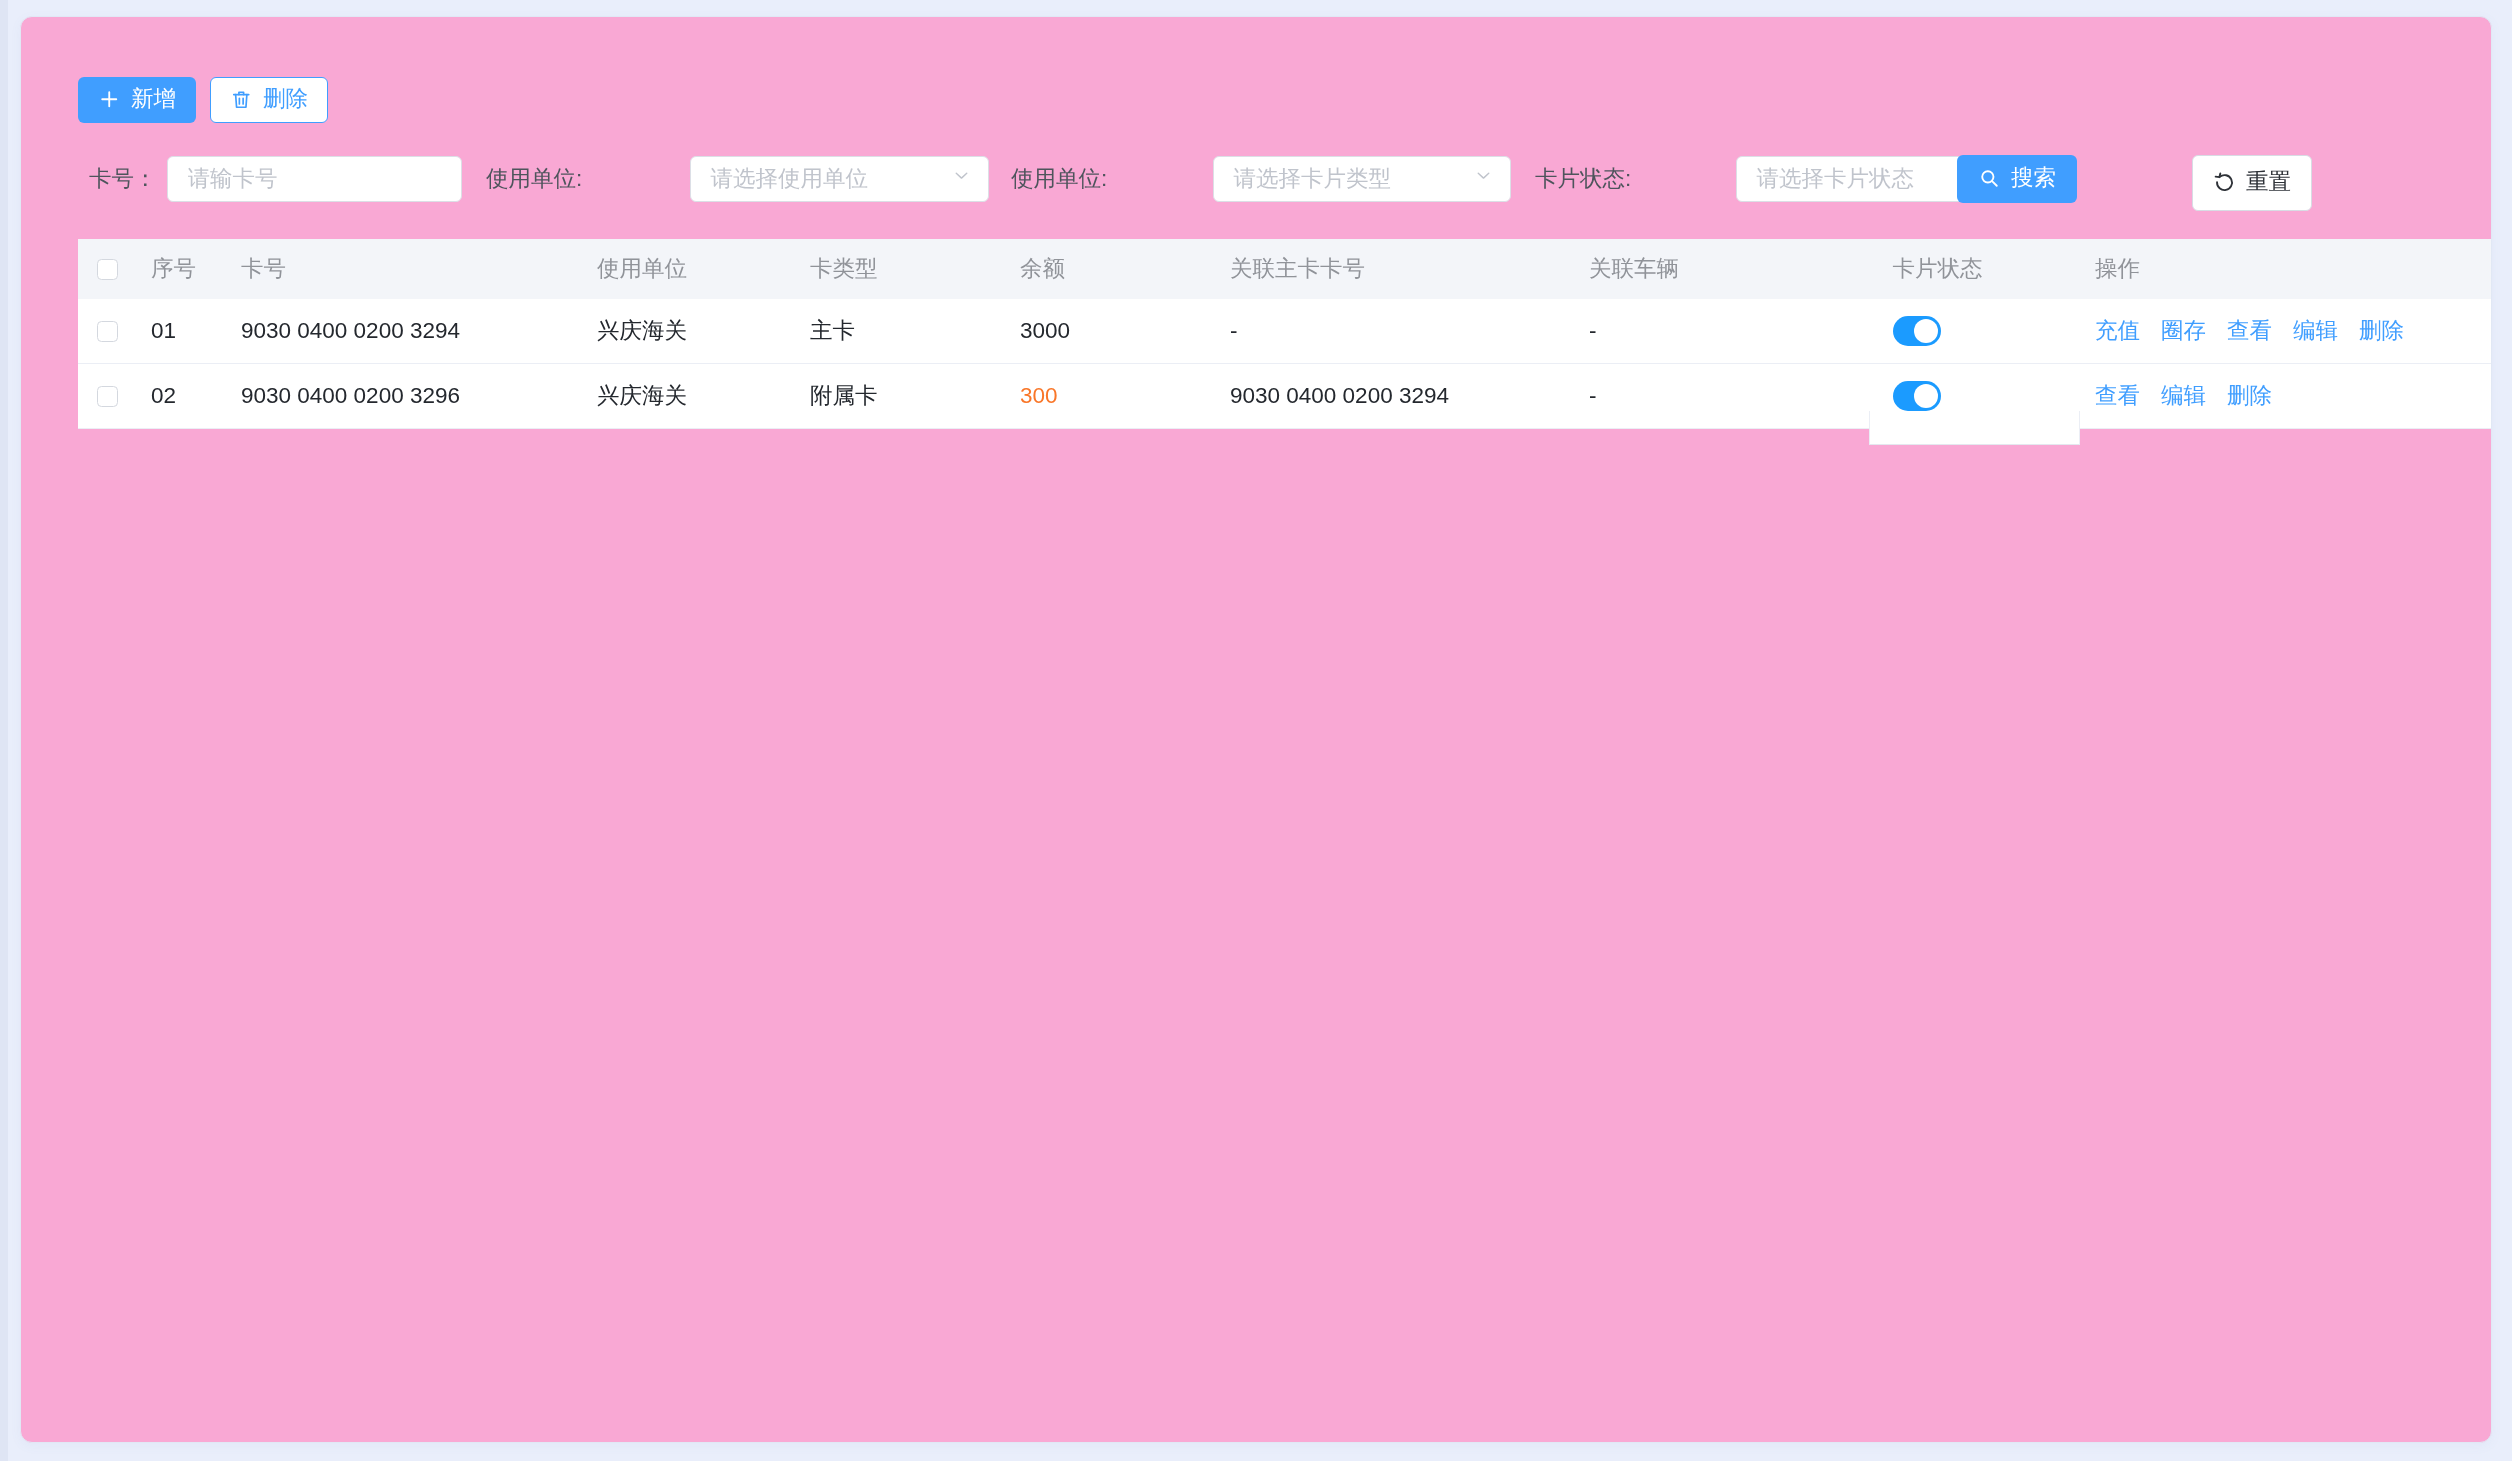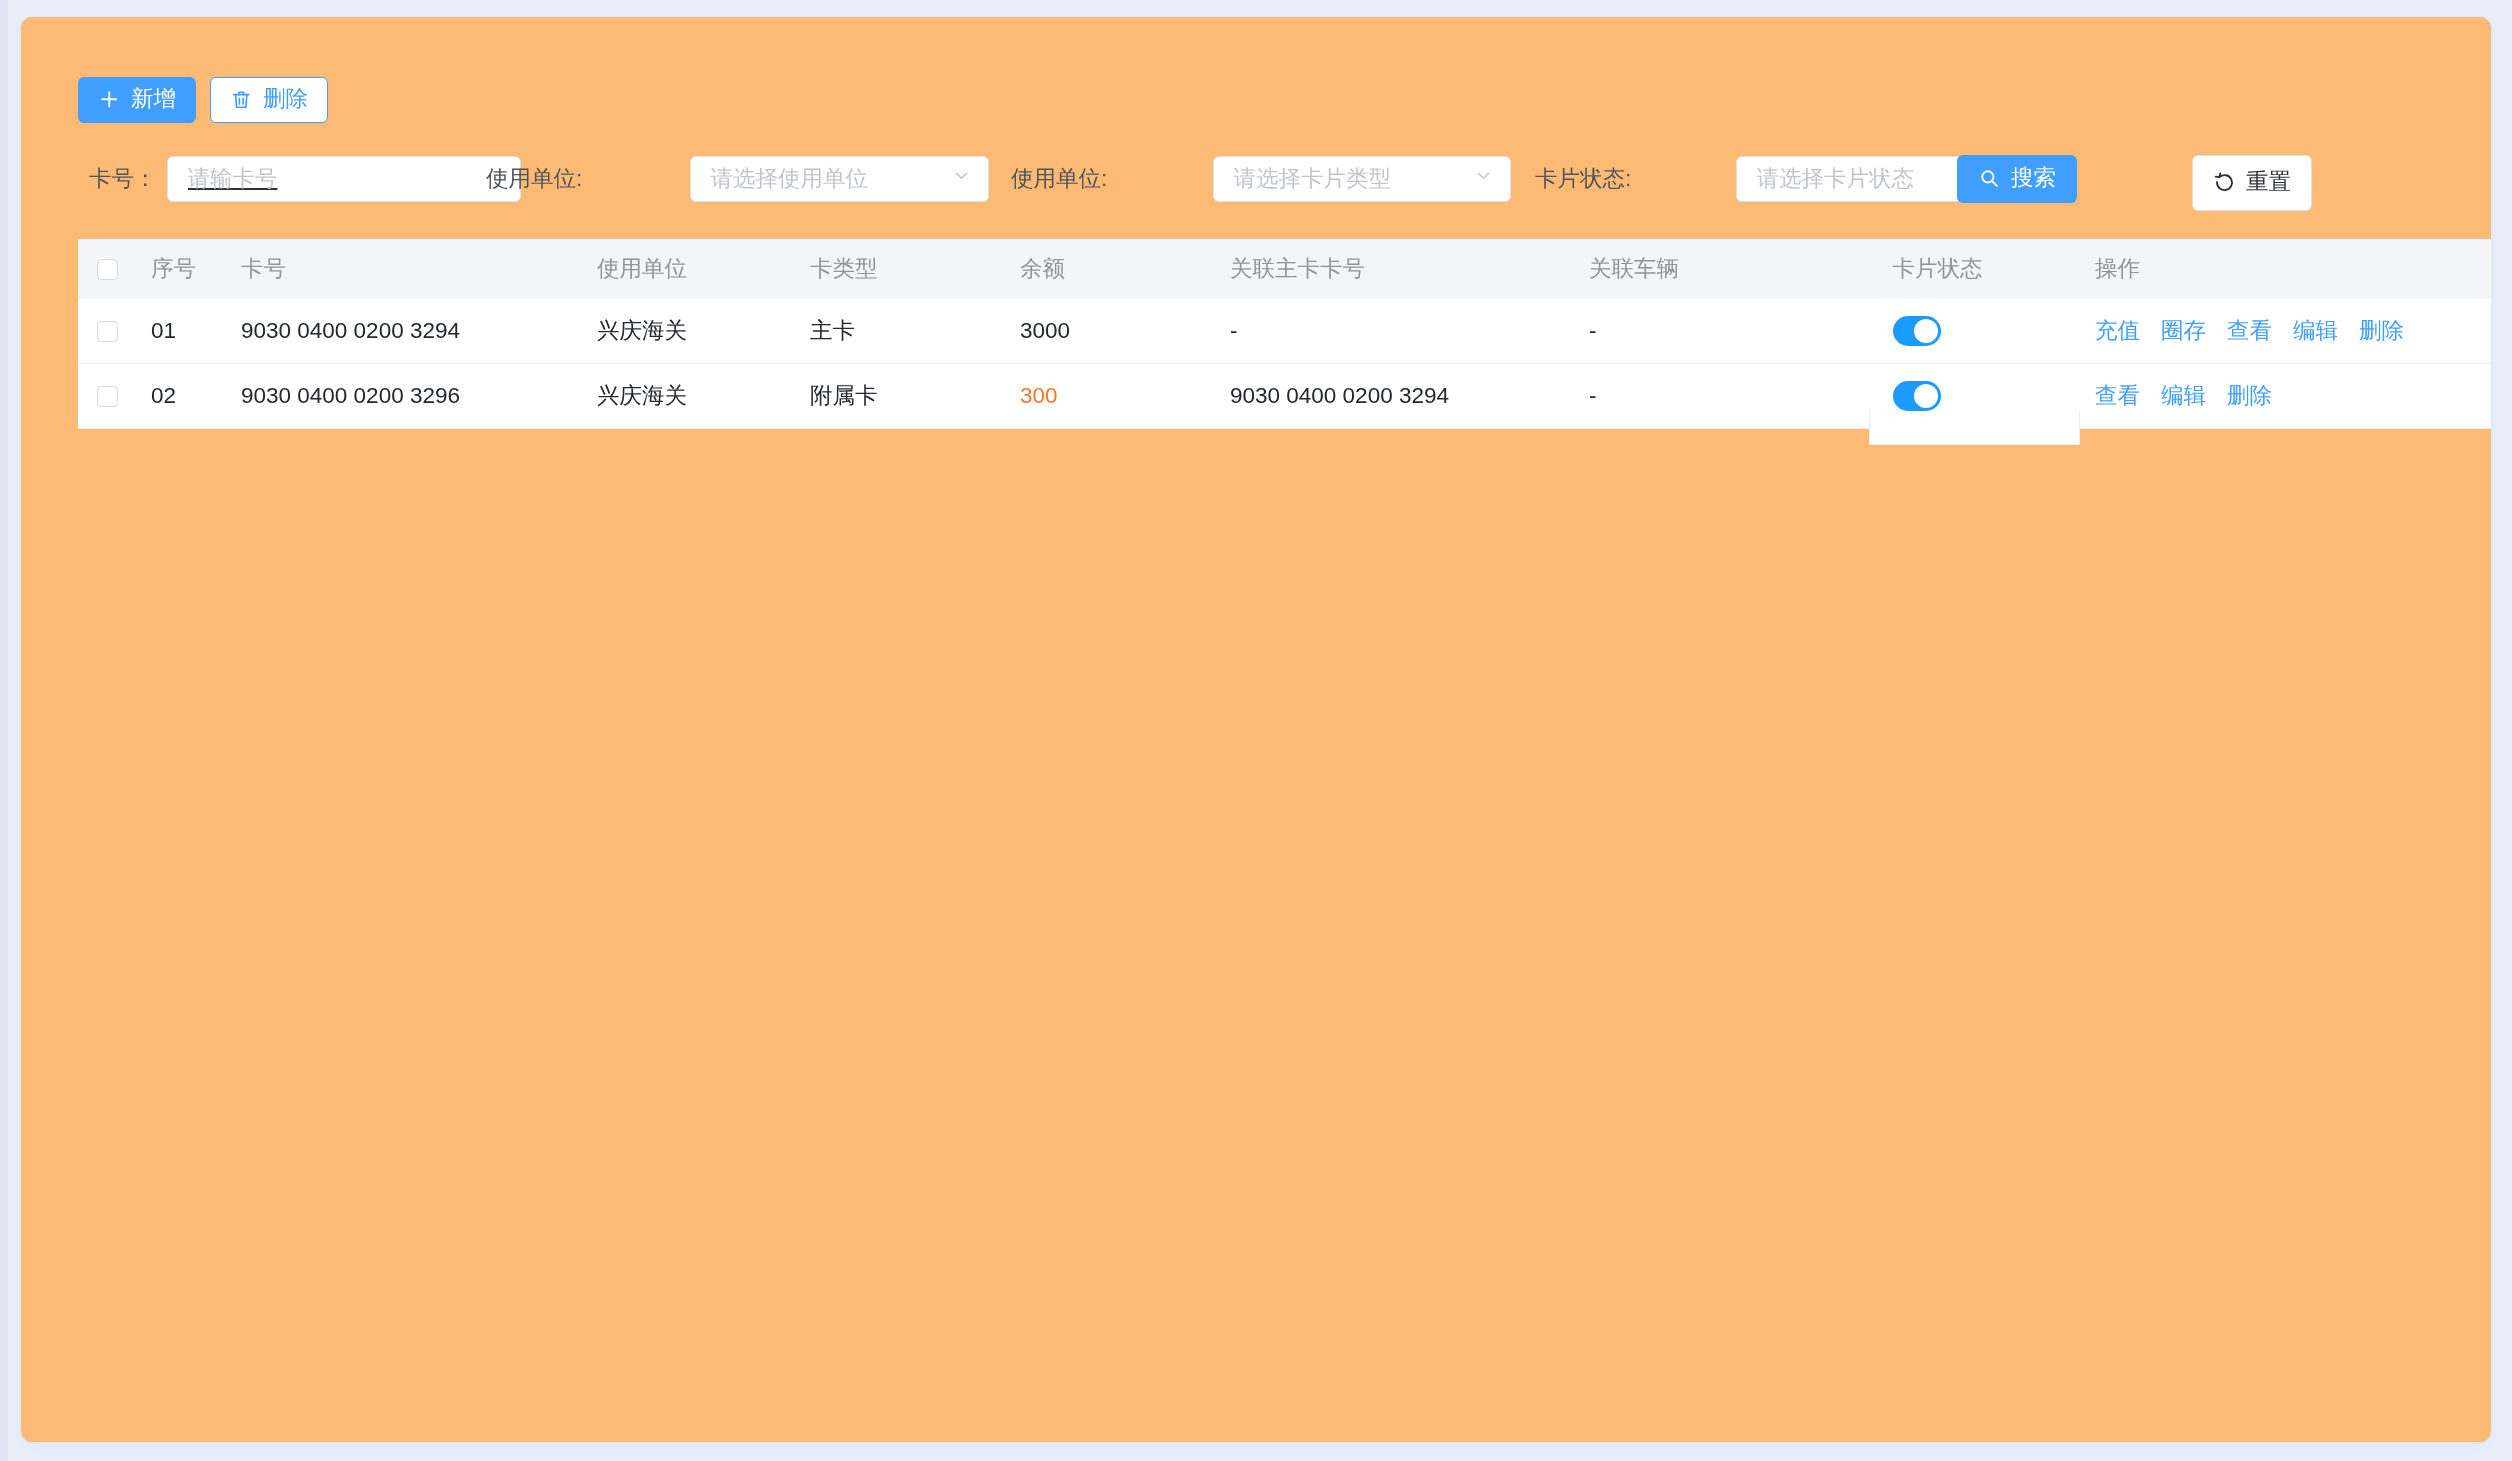--- a/index.html
+++ b/index.html
@@ -5,21 +5,21 @@
   html,body{margin:0;padding:0;}
   body{
     width:2512px;height:1461px;position:relative;overflow:hidden;
     background:#e9eefb;
     font-family:"Liberation Sans","DejaVu Sans",sans-serif;
     -webkit-font-smoothing:antialiased;
   }
   .left-strip{position:absolute;left:0;top:0;width:7.5px;height:100%;background:#dfe5f4;}
   .card{
     position:absolute;left:20px;top:15.7px;width:2470px;height:1425px;
-    background:#fdba74;border:0.7px solid #e1e8f5;border-radius:12px;
+    background:#f9a8d4;border:0.7px solid #e1e8f5;border-radius:12px;
     box-shadow:0 3px 12px rgba(100,120,170,.05);overflow:hidden;
   }
   
   .btn{
     position:absolute;display:flex;align-items:center;justify-content:center;
     gap:10.5px;height:46px;border-radius:6px;font-size:22.5px;line-height:1;
     box-sizing:border-box;cursor:pointer;white-space:nowrap;
   }
   .btn-add{left:57px;top:60px;width:118px;background:#409eff;color:#ffffff;border:none;}
   .btn-del{left:189px;top:60px;width:118px;background:#ffffff;color:#409eff;border:1.5px solid #409eff;}
@@ -33,21 +33,21 @@
   .lbl-unit{left:465px;}
   .lbl-type{left:990px;}
   .lbl-status{left:1514px;}
   .f-input{
     position:absolute;top:139px;height:46px;box-sizing:border-box;
     border:1.5px solid #dcdfe6;border-radius:6px;font-size:22.5px;
     padding:0 19.5px;color:#303133;outline:none;background:#fff;
     font-family:inherit;
   }
   .f-input::placeholder{color:#c0c4cc;}
-  .in-cardno{left:146px;width:354px;text-decoration:underline;}
+  .in-cardno{left:146px;width:295px;}
   .f-select{
     position:absolute;top:139px;height:46px;box-sizing:border-box;
     border:1.5px solid #dcdfe6;border-radius:6px;background:#fff;
     display:flex;align-items:center;justify-content:space-between;
     padding:0 16.5px 0 19.5px;font-size:22.5px;color:#c0c4cc;cursor:pointer;
   }
   .sel-unit{left:669px;width:299px;}
   .sel-type{left:1192px;width:298px;}
   .sel-status{left:1715px;width:295px;}
   .btn-search{left:1936px;top:138px;width:120px;height:48px;background:#409eff;color:#fff;border:none;}

